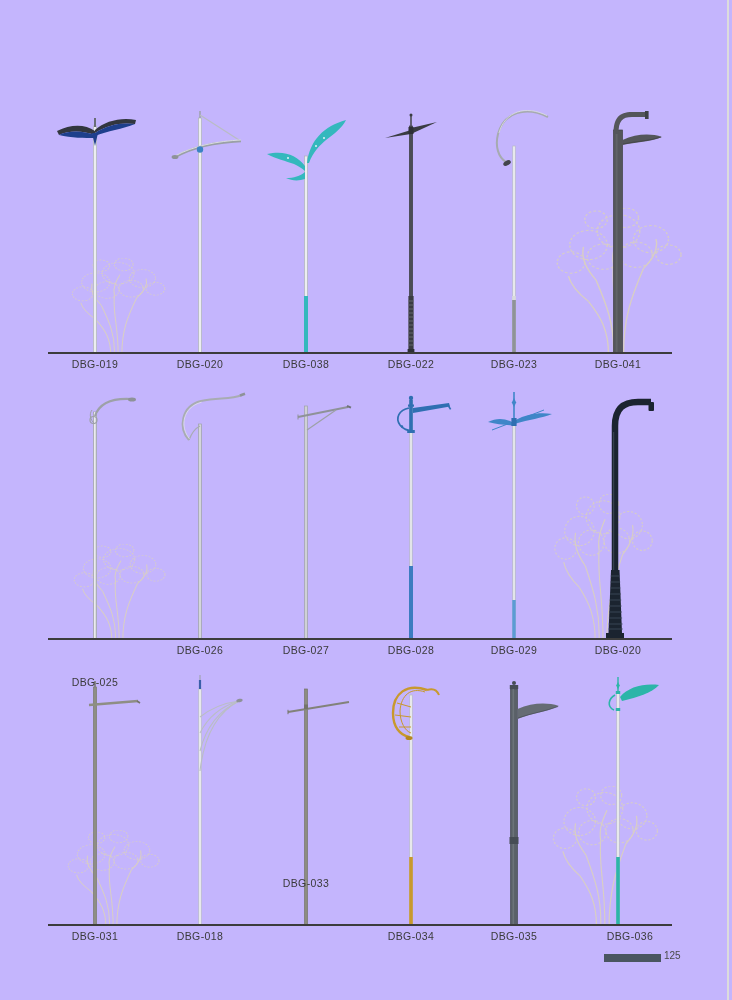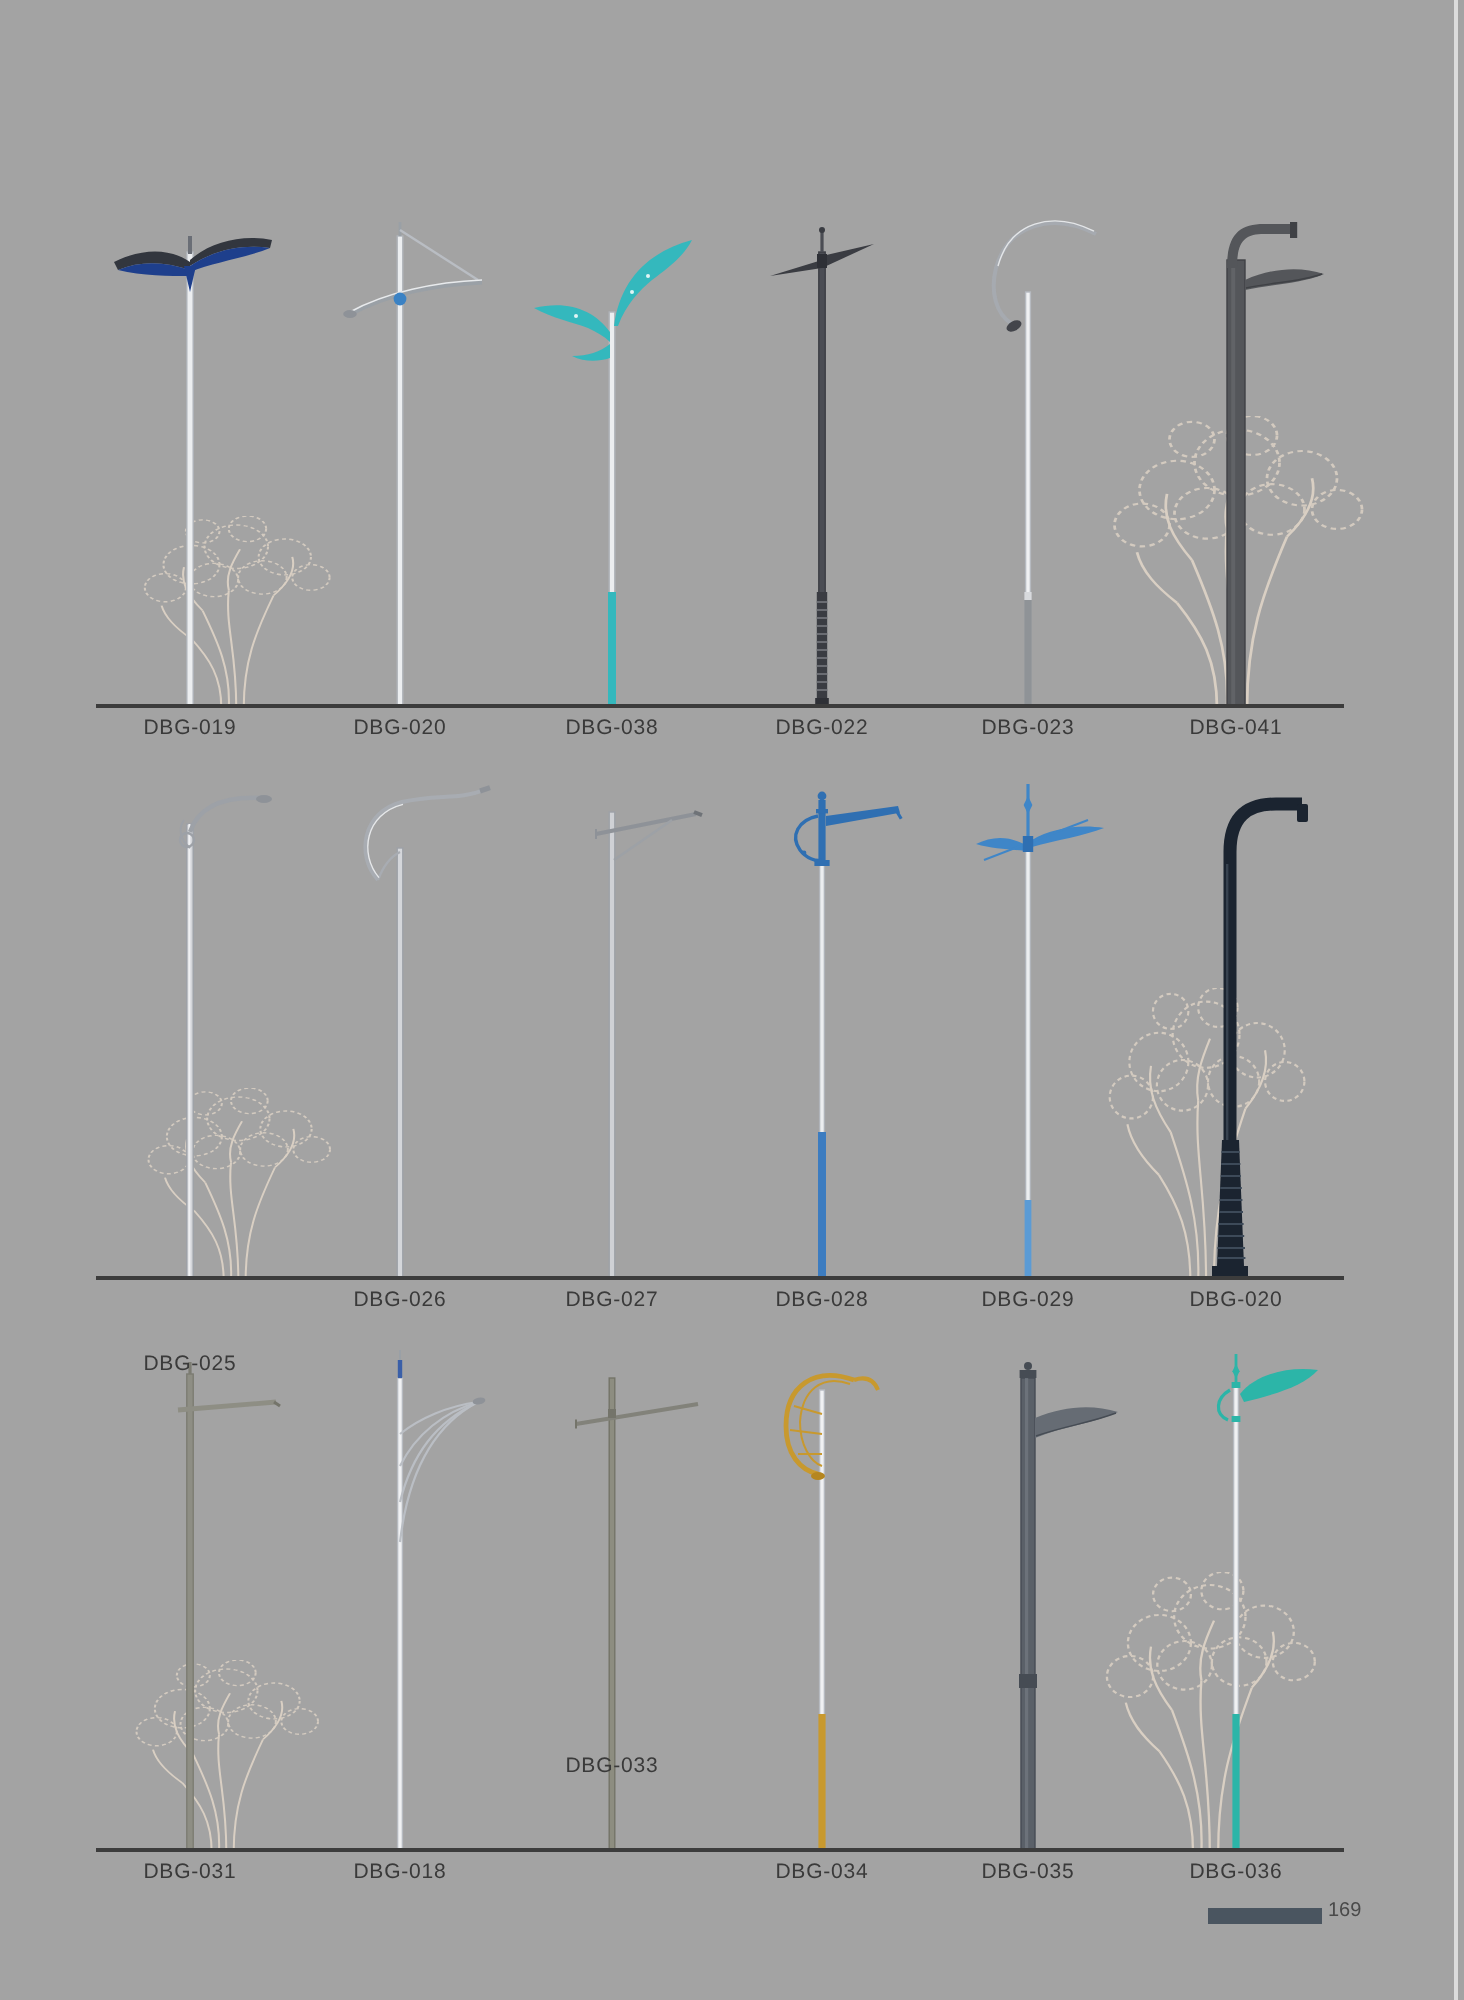--- a/index.html
+++ b/index.html
@@ -1,16 +1,16 @@
 <!DOCTYPE html>
 <html><head>
 <meta charset="utf-8">
 <style>
   html,body{margin:0;padding:0;background:#fff;}
-  .page{position:relative;width:732px;height:1000px;background:#a3a3a3;overflow:hidden;
+  .page{position:relative;width:732px;height:1000px;background:#c4b5fd;overflow:hidden;
         font-family:"Liberation Sans", sans-serif;}
   .cell{position:absolute;width:104px;}
   .cell svg{display:block;width:100%;height:100%;}
   .tree{position:absolute;z-index:1;}
   .cell{z-index:2;}
   .groundline{position:absolute;left:48px;width:624px;height:2px;z-index:3;}
   .plabel{position:absolute;width:104px;text-align:center;font-size:10.5px;
           letter-spacing:.4px;color:#3a3a3a;z-index:3;}
   .edgeline{position:absolute;top:0;left:727px;width:2px;height:1000px;z-index:0;}
   .footer-bar{position:absolute;left:604px;top:954px;width:57px;height:8px;z-index:3;}
@@ -299,20 +299,20 @@
   </div>
 
   <svg class="groundline" style="top:924px" viewBox="0 0 624 2" preserveAspectRatio="none">
       <rect width="624" height="2" fill="#3c3c3c"></rect>
     </svg>
   <span class="plabel" style="left:43px;top:930px">DBG-031</span>
   <span class="plabel" style="left:148px;top:930px">DBG-018</span>
   <span class="plabel" style="left:254px;top:877px">DBG-033</span>
   <span class="plabel" style="left:359px;top:930px">DBG-034</span>
   <span class="plabel" style="left:462px;top:930px">DBG-035</span>
-  <span class="plabel" style="left:566px;top:930px">DBG-036</span>
+  <span class="plabel" style="left:578px;top:930px">DBG-036</span>
 
   <svg class="footer-bar" viewBox="0 0 57 8" preserveAspectRatio="none">
     <rect width="57" height="8" fill="#4a5560"></rect>
   </svg>
-  <span class="footer-num">169</span>
+  <span class="footer-num">125</span>
 
 </div>
 
 </body></html>

